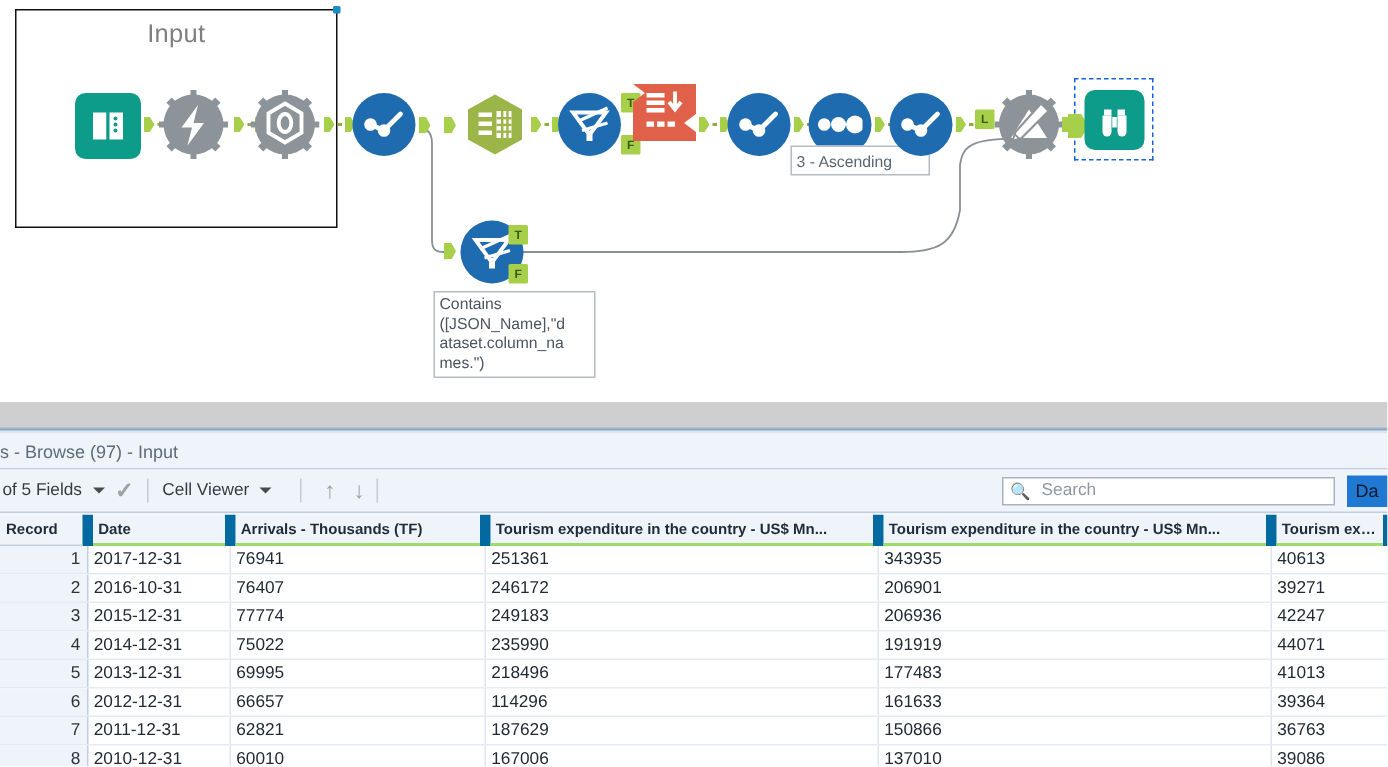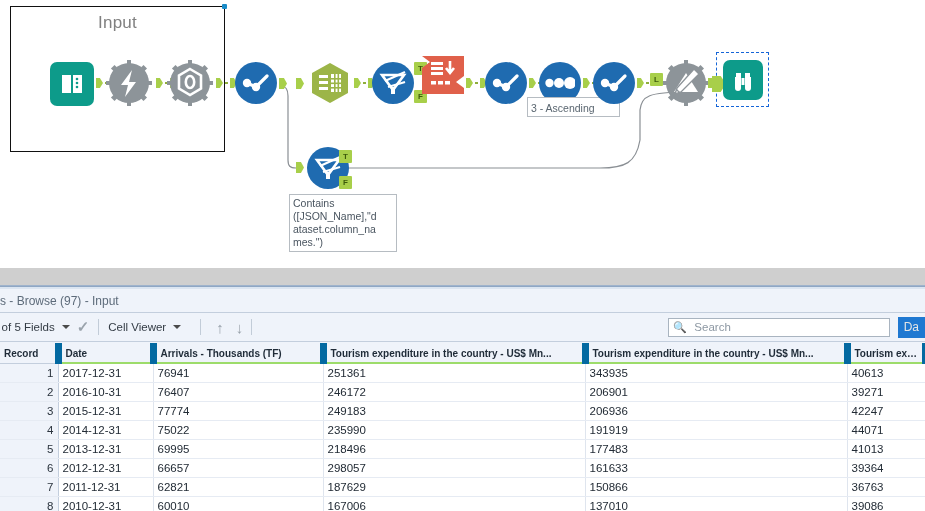--- a/index.html
+++ b/index.html
@@ -119,21 +119,21 @@
     margin-left:auto; display:flex; align-items:center;
     border:1px solid #a9b4c0; background:#fff; height:19px; width:222px; padding:0 5px;
   }
   .search-wrap .mag { font-size:11px; color:#2f6fb5; margin-right:5px; }
   .search-wrap input {
     border:none;outline:none;font-size:11.5px;color:#333;width:100%;
     font-family:"Liberation Sans", sans-serif; background:transparent;
   }
   .search-wrap input::placeholder { color:#8d98a3; }
   .blue-btn {
-    margin-left:8px; background:#1f78d1; color:#e5e5e5; border:none;
+    margin-left:8px; background:#1f78d1; color:#0f172a; border:none;
     height:21px; font-size:12px; padding:0 6px; overflow:hidden;
     font-family:"Liberation Sans", sans-serif; white-space:nowrap;text-align:right;
   }
 
   
   #grid-wrap { position:absolute; left:0; top:54px; width:925px; height:168px; overflow:hidden; background:#fff;}
   table.grid { border-collapse:collapse; table-layout:fixed; width:925px; }
   table.grid th {
     background:#eff3fa; font-size:10px; color:#1f2b38; font-weight:bold;
     text-align:left; padding:2px 4px 1px 4px; height:20px;
@@ -511,21 +511,21 @@
             <td>2013-12-31</td>
             <td>69995</td>
             <td>218496</td>
             <td>177483</td>
             <td>41013</td>
           </tr>
           <tr>
             <td class="rec">6</td>
             <td>2012-12-31</td>
             <td>66657</td>
-            <td>298057</td>
+            <td>114296</td>
             <td>161633</td>
             <td>39364</td>
           </tr>
           <tr>
             <td class="rec">7</td>
             <td>2011-12-31</td>
             <td>62821</td>
             <td>187629</td>
             <td>150866</td>
             <td>36763</td>

